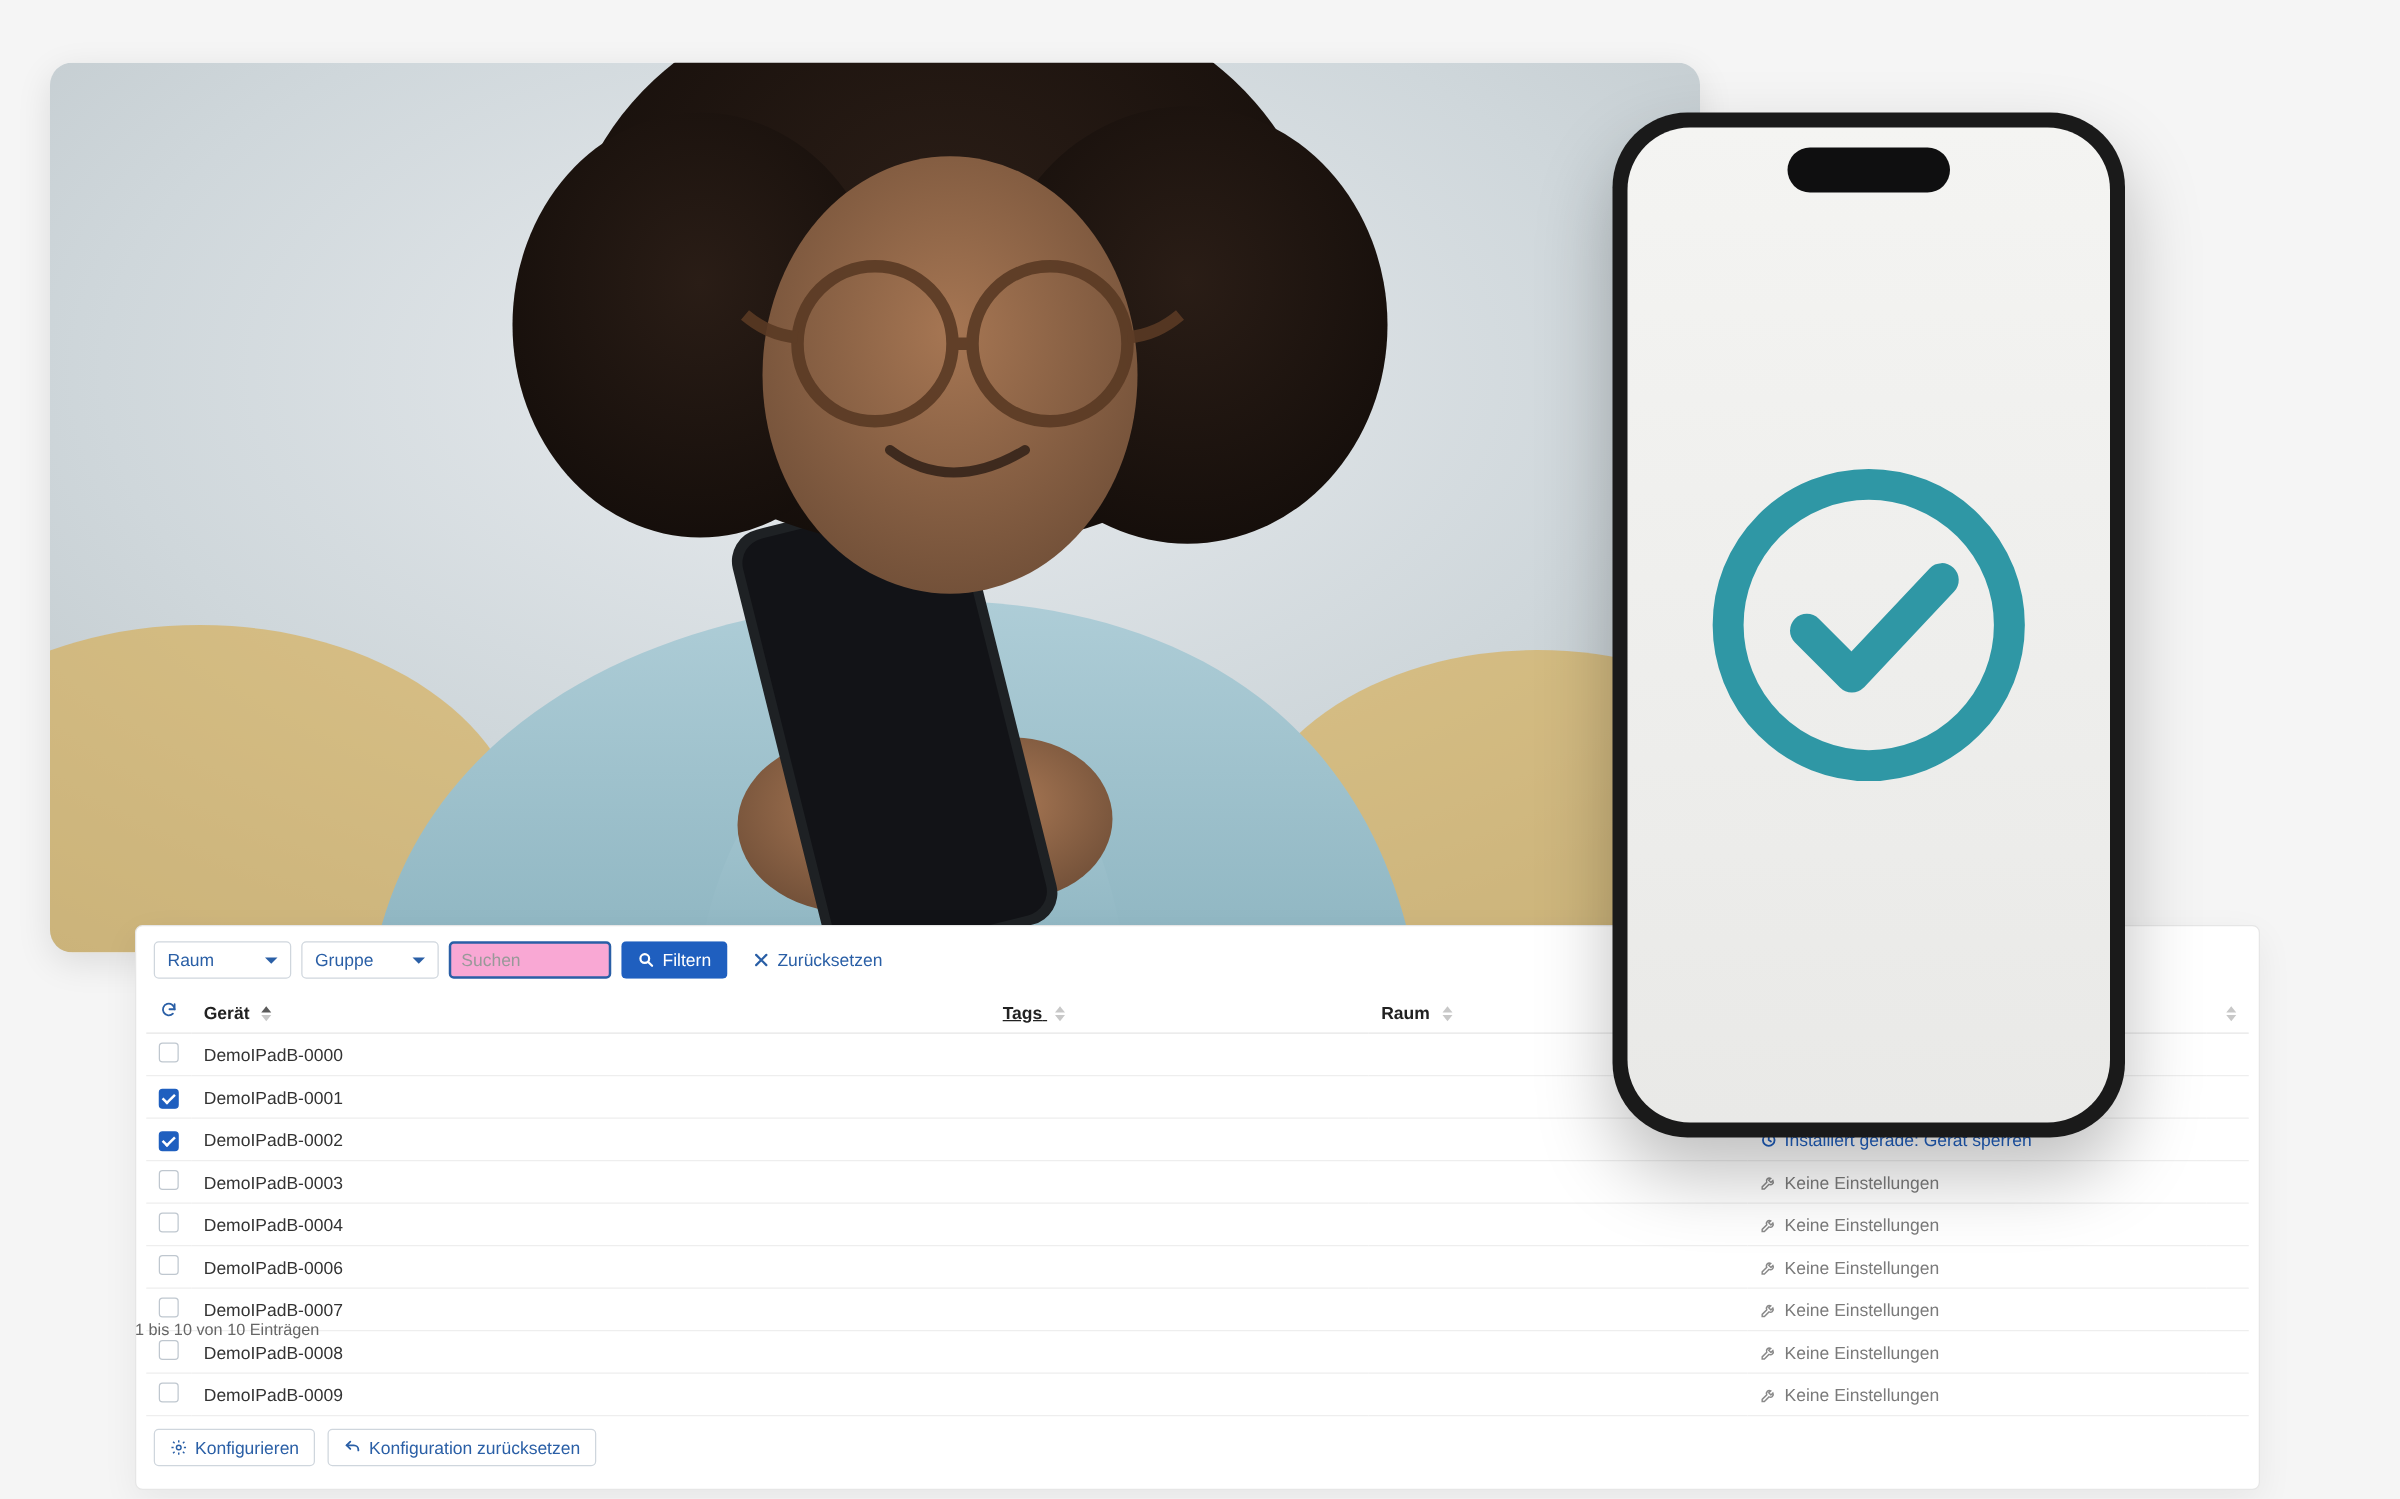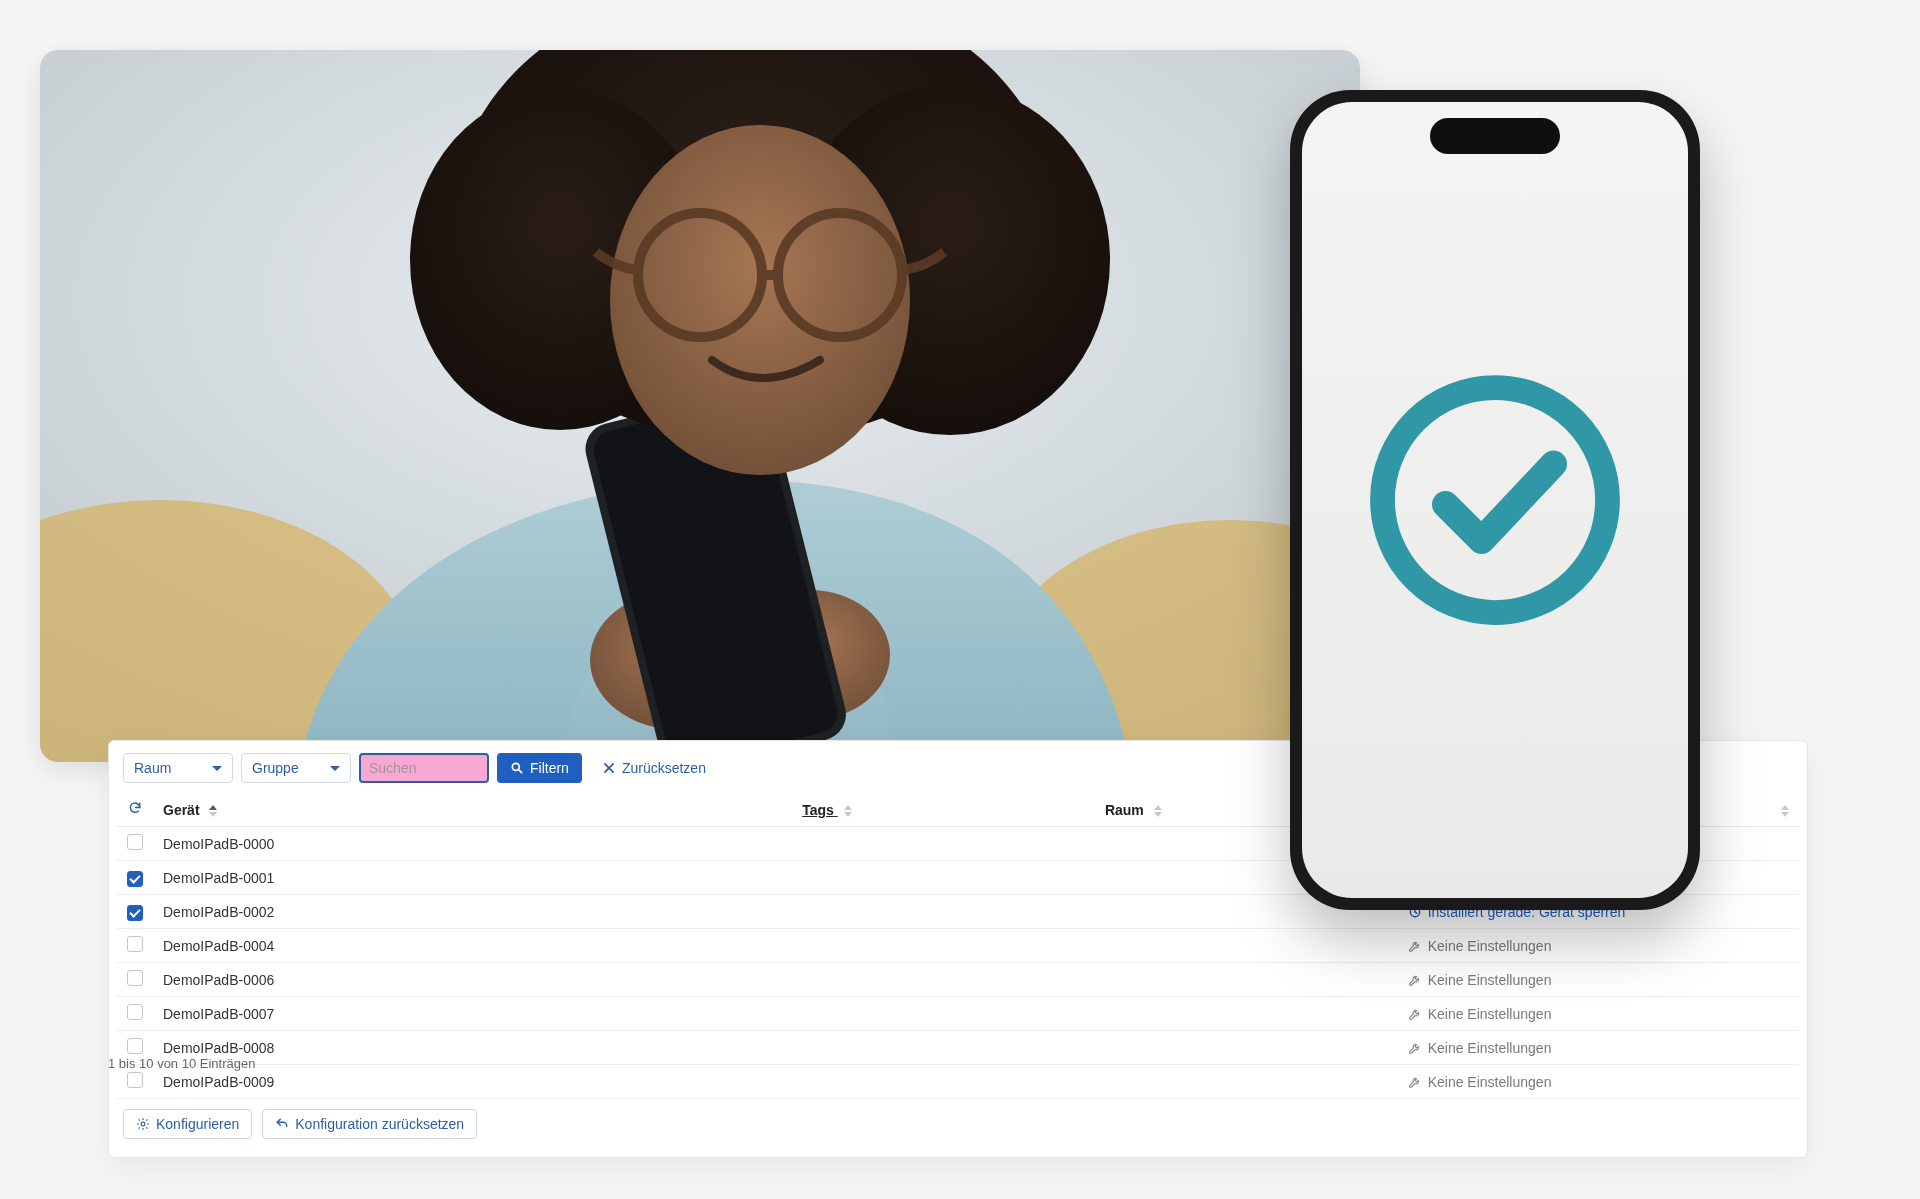--- a/index.html
+++ b/index.html
@@ -386,20 +386,36 @@
                   <circle cx="12" cy="12" r="8"></circle>
                   <path d="M12 8v4l3 2"></path>
                 </svg>
               </span>
               <span>Installiert gerade: Gerät sperren</span>
             </span>
           </td>
         </tr>
         <tr>
           <td class="checkcol"><span class="chk"></span></td>
+          <td>DemoIPadB-0003</td>
+          <td></td>
+          <td></td>
+          <td colspan="2">
+            <span class="einst">
+              <span class="icon wrench">
+                <svg viewBox="0 0 24 24" width="14" height="14" fill="none" stroke="currentColor" stroke-width="2" stroke-linecap="round">
+                  <path d="M14.7 6.3a4 4 0 00-5.4 5.4L3 18v3h3l6.3-6.3a4 4 0 005.4-5.4L15 12l-3-3 2.7-2.7z"></path>
+                </svg>
+              </span>
+              <span>Keine Einstellungen</span>
+            </span>
+          </td>
+        </tr>
+        <tr>
+          <td class="checkcol"><span class="chk"></span></td>
           <td>DemoIPadB-0004</td>
           <td></td>
           <td></td>
           <td colspan="2">
             <span class="einst">
               <span class="icon wrench">
                 <svg viewBox="0 0 24 24" width="14" height="14" fill="none" stroke="currentColor" stroke-width="2" stroke-linecap="round">
                   <path d="M14.7 6.3a4 4 0 00-5.4 5.4L3 18v3h3l6.3-6.3a4 4 0 005.4-5.4L15 12l-3-3 2.7-2.7z"></path>
                 </svg>
               </span>

